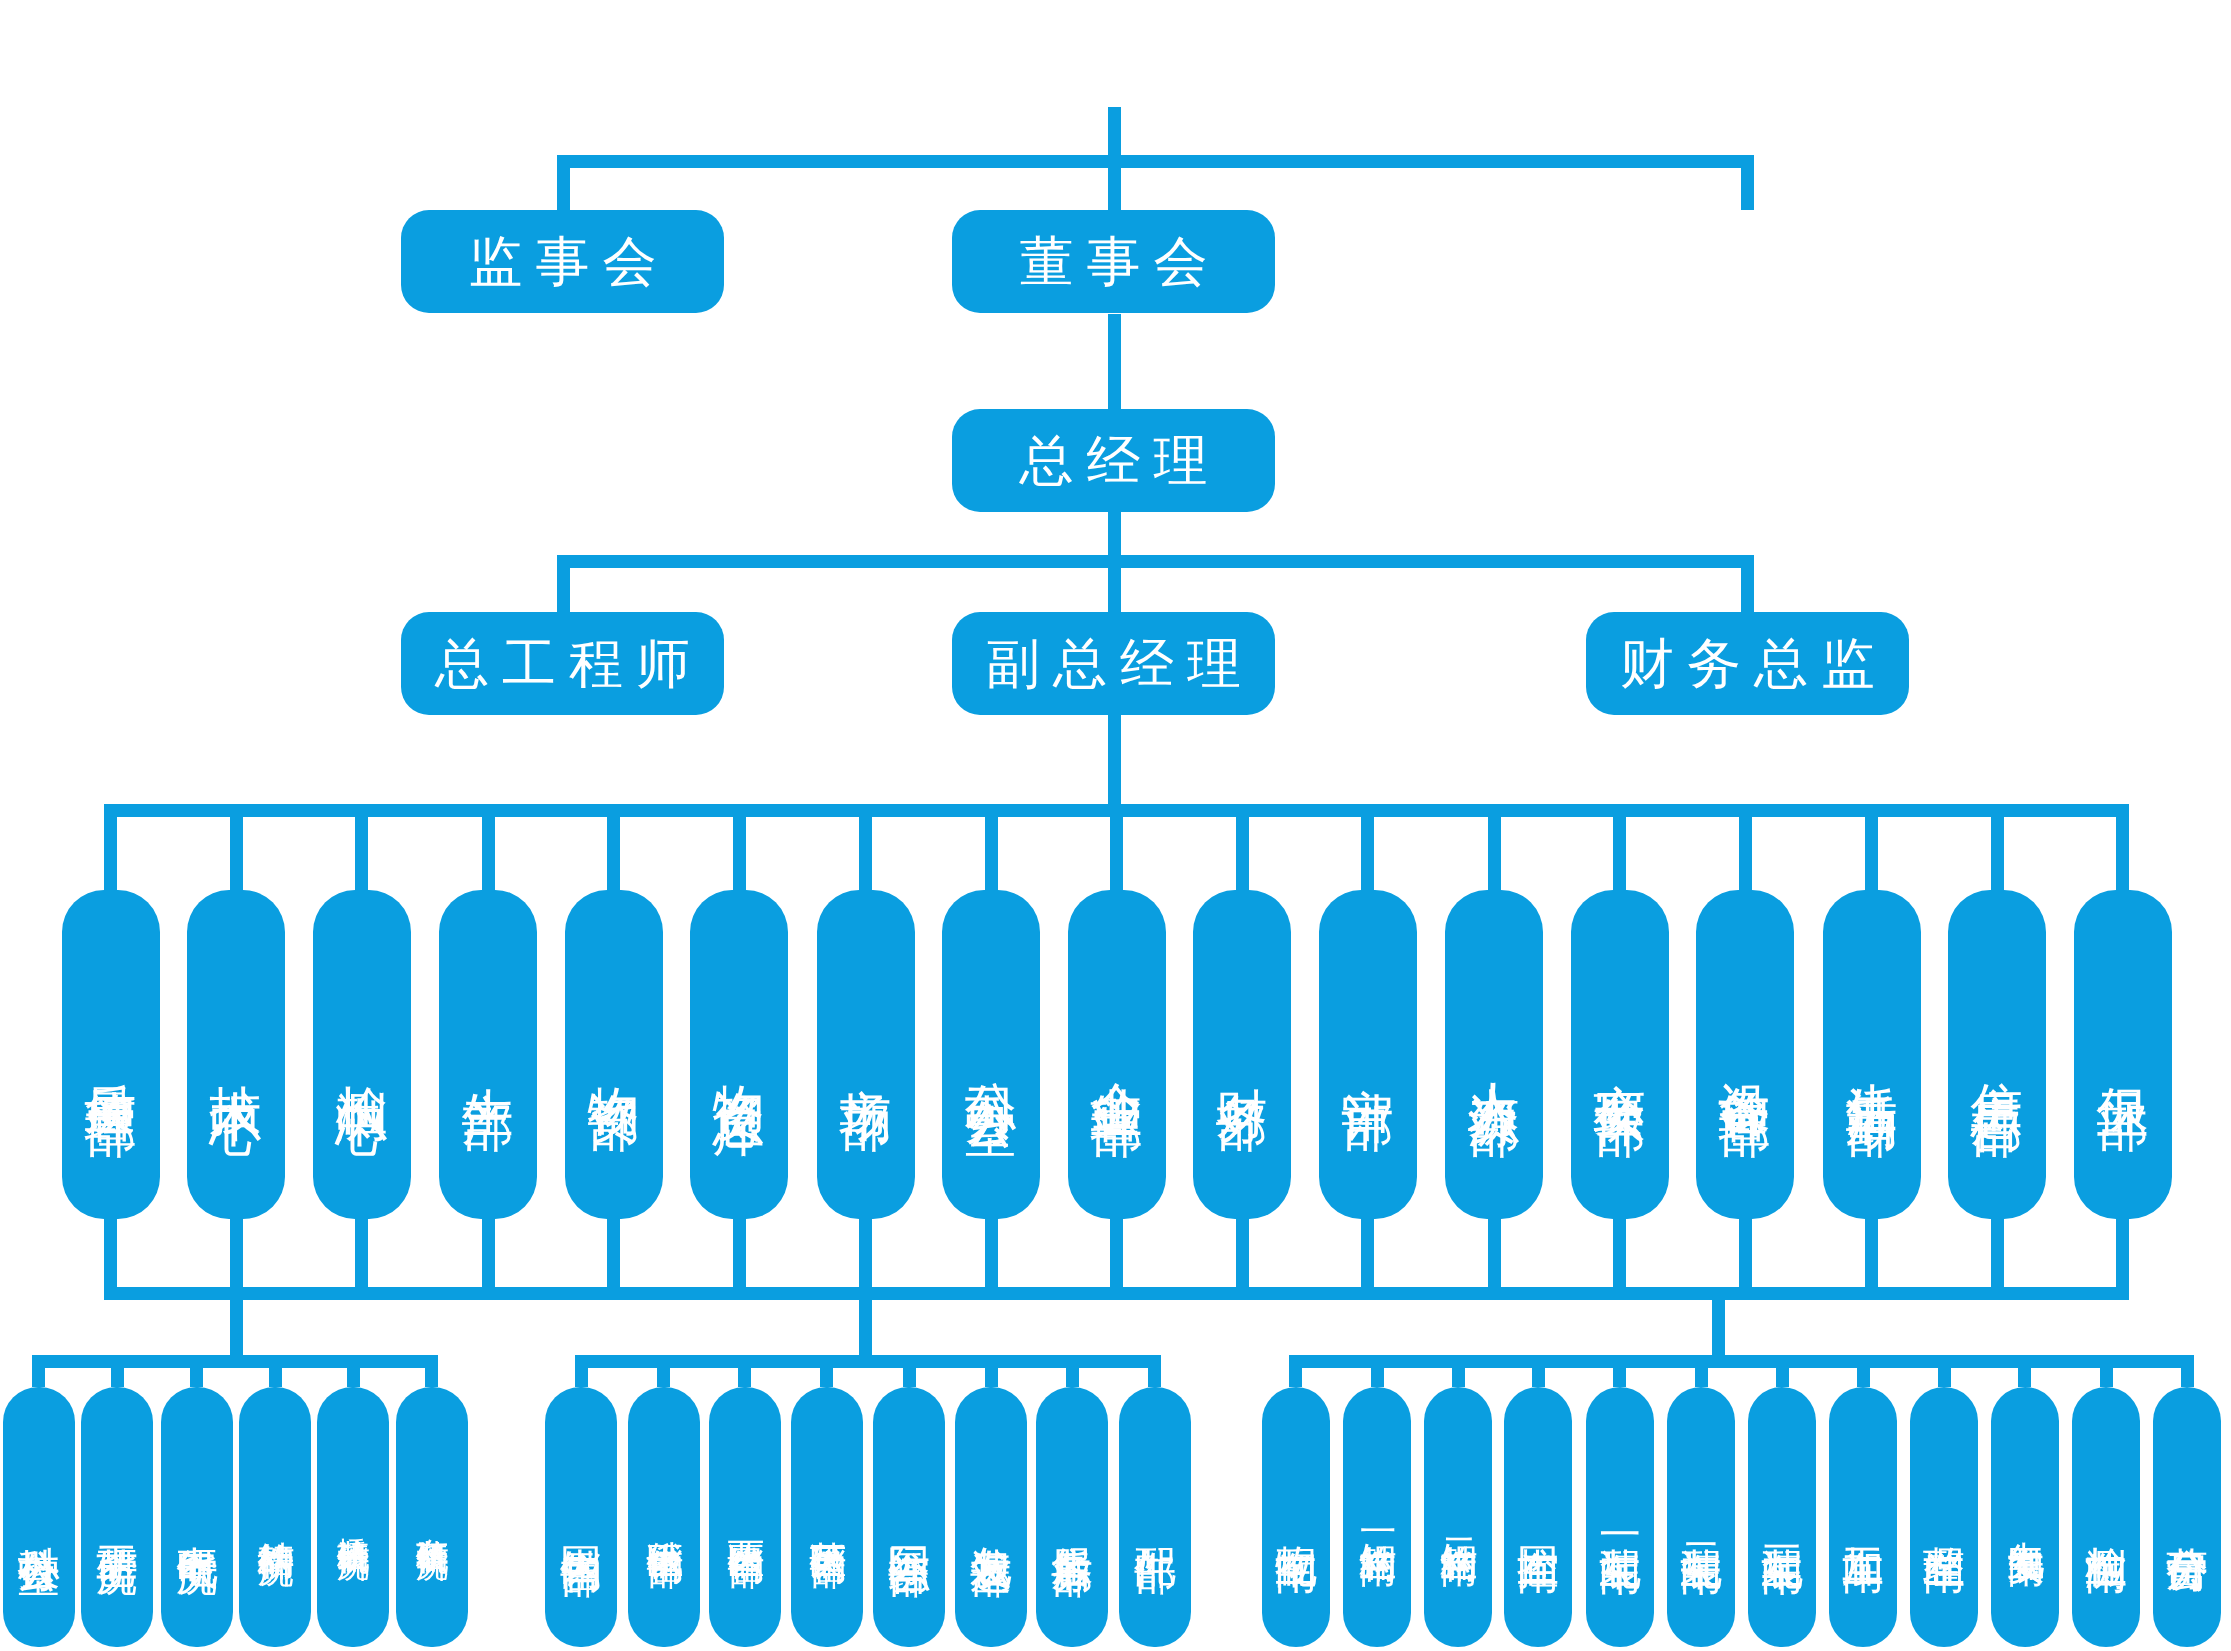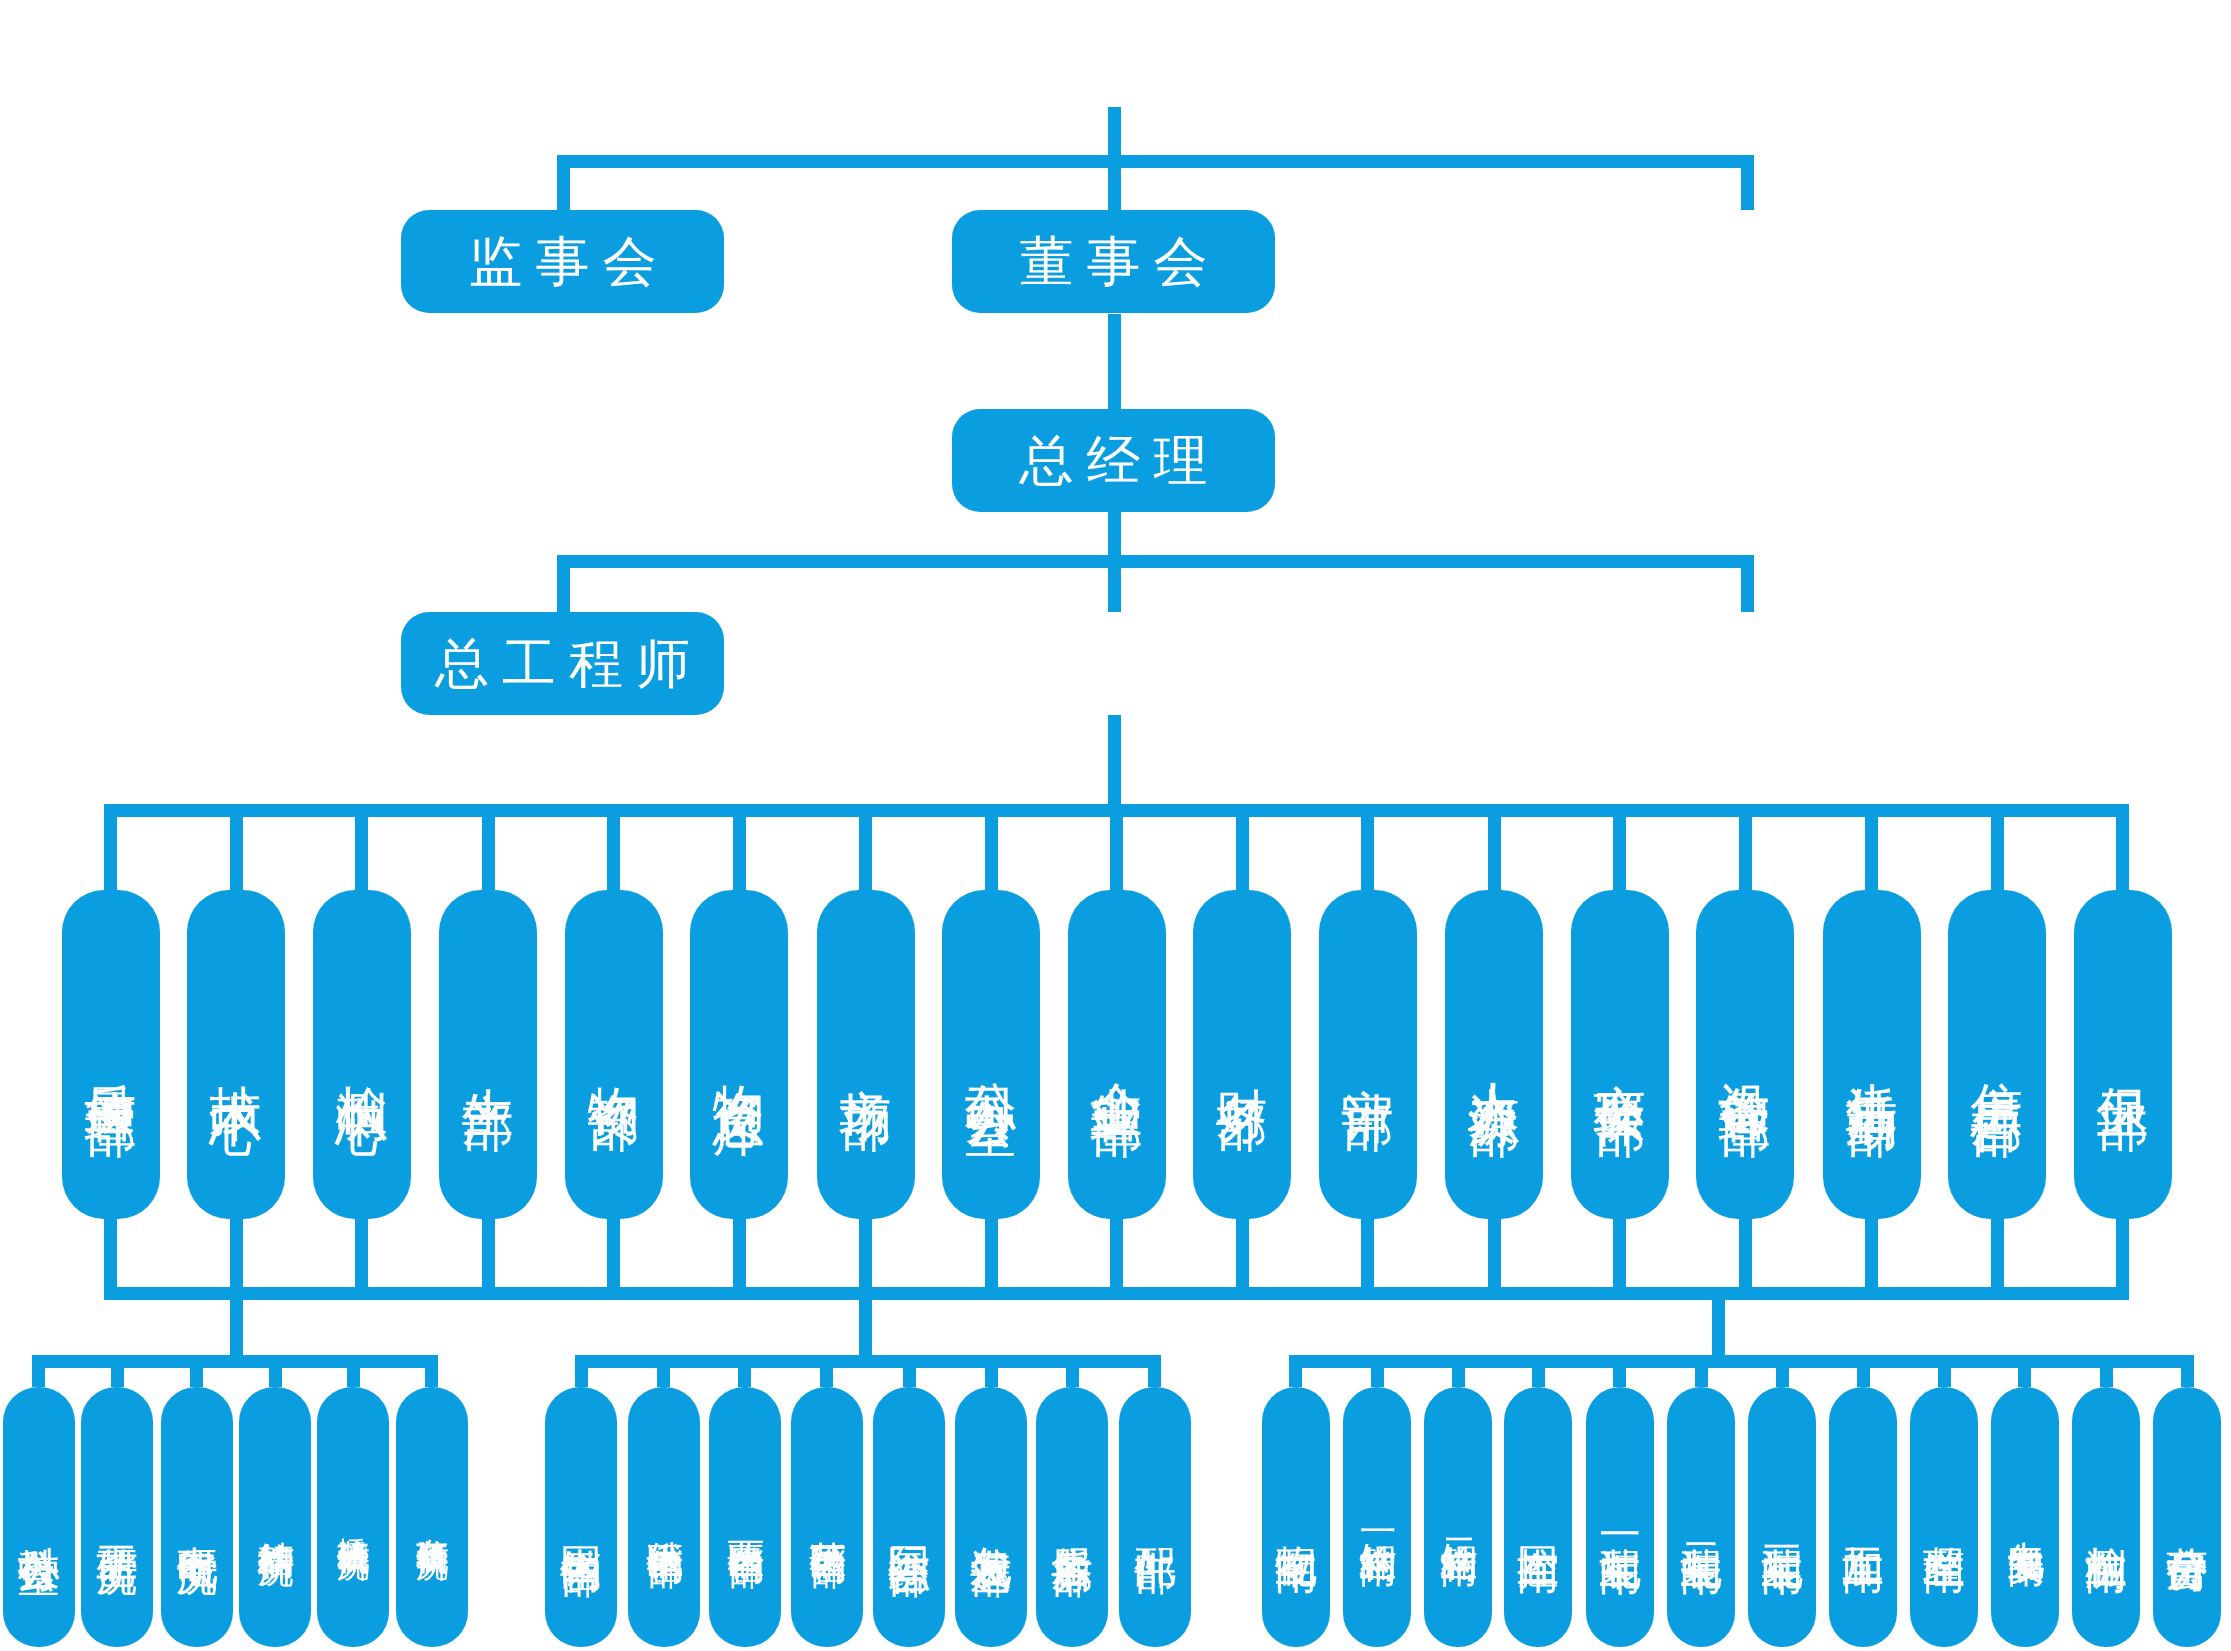--- a/index.html
+++ b/index.html
@@ -123,20 +123,26 @@
       <span class="lbl">监事会</span>
     </div>
 
   <div class="node" style="left:952px;top:409px">
       <span class="lbl">总经理</span>
     </div>
 
   <div class="node" style="left:401px;top:612px">
       <span class="lbl">总工程师</span>
     </div>
+  <div class="node" style="left:952px;top:612px">
+      <span class="lbl">副总经理</span>
+    </div>
+  <div class="node" style="left:1586px;top:612px">
+      <span class="lbl">财务总监</span>
+    </div>
 
   <div class="vnode" style="left:62px">
       <span class="vlbl">质量管理部</span>
     </div>
   <div class="vnode" style="left:187px">
       <span class="vlbl">技术中心</span>
     </div>
   <div class="vnode" style="left:313px">
       <span class="vlbl">检测中心</span>
     </div>

